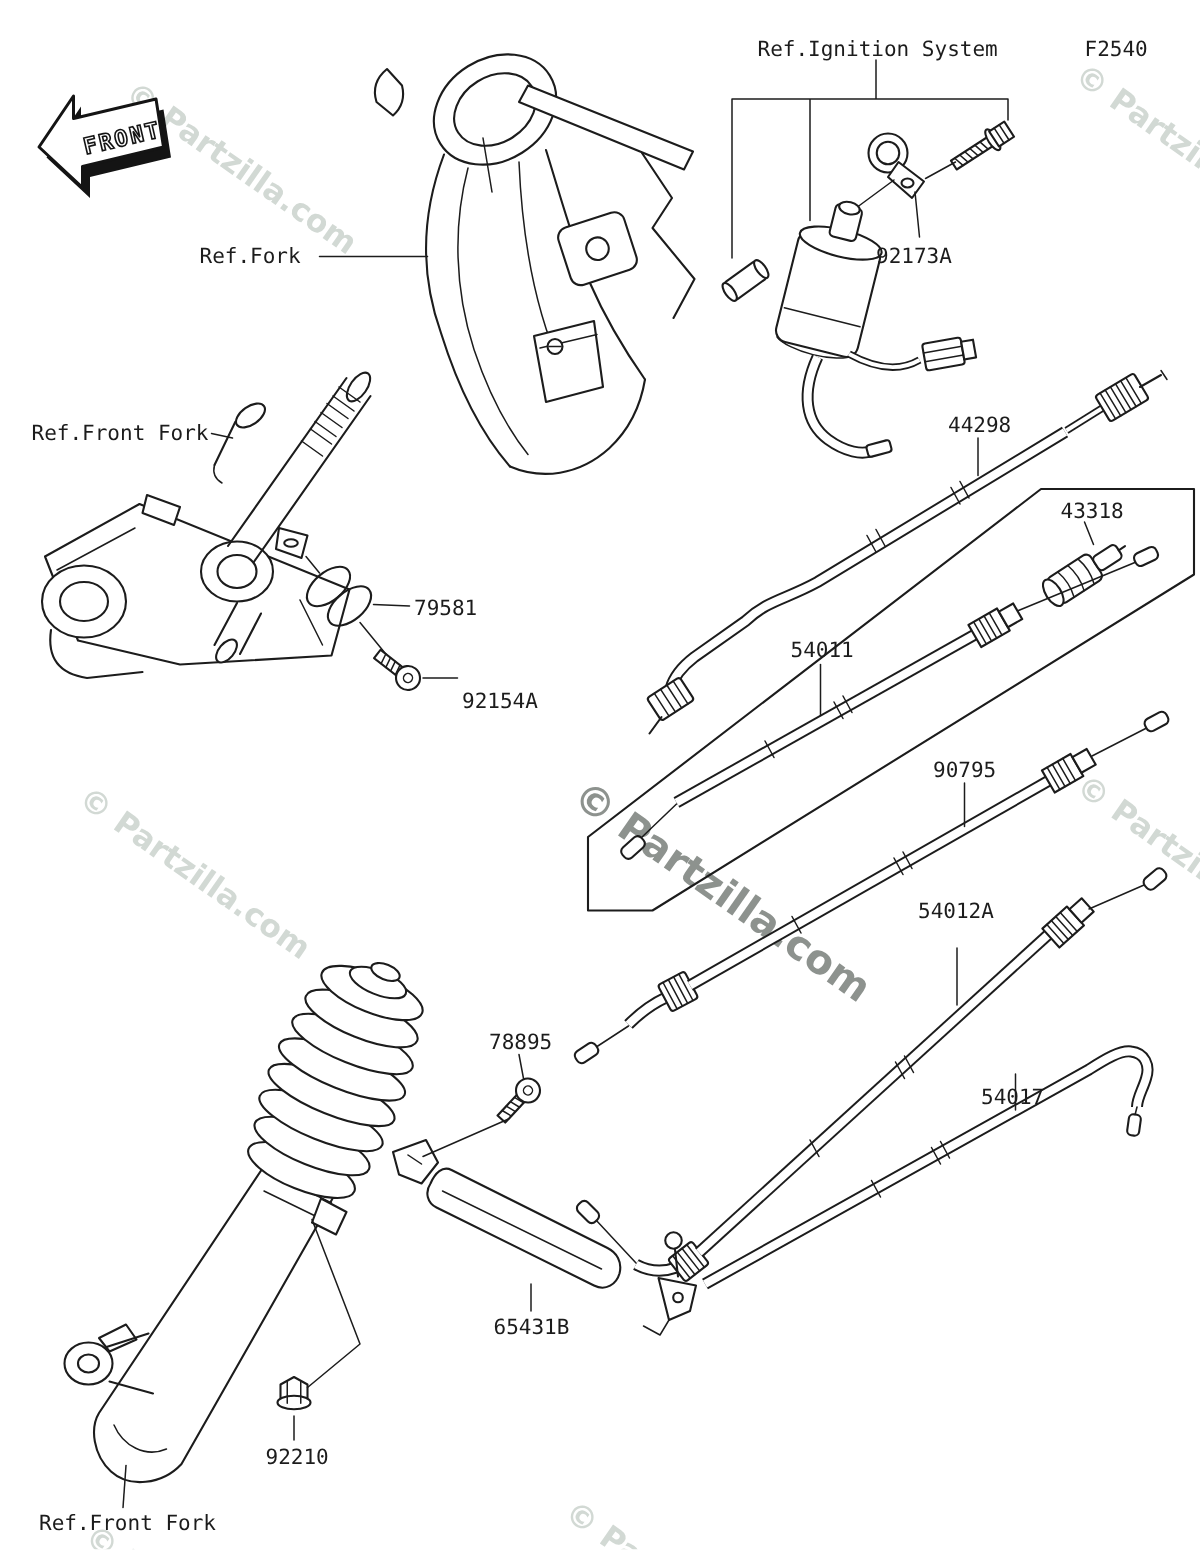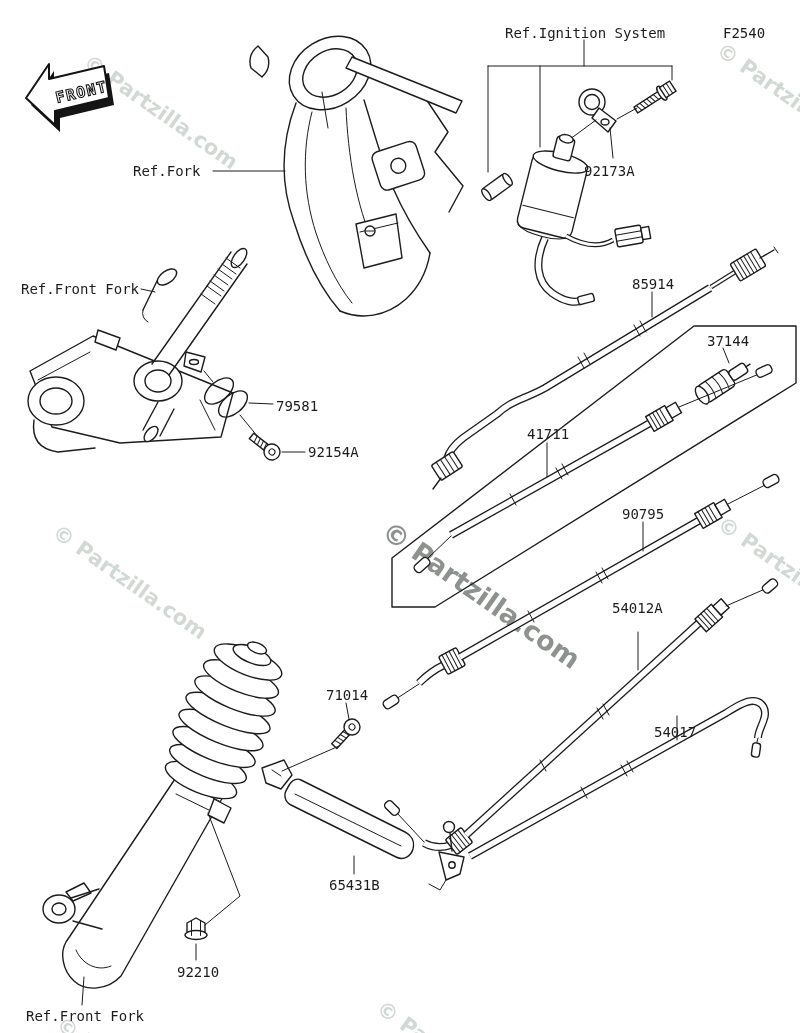--- a/index.html
+++ b/index.html
@@ -310,25 +310,25 @@
       <path class="thin" d="M354,856 L354,874"></path>
       <path class="thin" d="M196,944 L196,960 M208,813 L240,896 L205,925"></path>
     </g>
   </svg>
 
   <div class="lbl" style="left:505px;top:25px">Ref.Ignition System</div>
   <div class="lbl" style="left:723px;top:25px">F2540</div>
   <div class="lbl" style="left:584px;top:163px">92173A</div>
   <div class="lbl" style="left:133px;top:163px">Ref.Fork</div>
   <div class="lbl" style="left:21px;top:281px">Ref.Front Fork</div>
-  <div class="lbl" style="left:632px;top:276px">85914</div>
-  <div class="lbl" style="left:707px;top:333px">37144</div>
+  <div class="lbl" style="left:632px;top:276px">44298</div>
+  <div class="lbl" style="left:707px;top:333px">43318</div>
   <div class="lbl" style="left:276px;top:398px">79581</div>
-  <div class="lbl" style="left:308px;top:444px">92154A</div>
-  <div class="lbl" style="left:527px;top:426px">41711</div>
+  <div class="lbl" style="left:308px;top:460px">92154A</div>
+  <div class="lbl" style="left:527px;top:426px">54011</div>
   <div class="lbl" style="left:622px;top:506px">90795</div>
   <div class="lbl" style="left:612px;top:600px">54012A</div>
   <div class="lbl" style="left:654px;top:724px">54017</div>
-  <div class="lbl" style="left:326px;top:687px">71014</div>
+  <div class="lbl" style="left:326px;top:687px">78895</div>
   <div class="lbl" style="left:329px;top:877px">65431B</div>
   <div class="lbl" style="left:177px;top:964px">92210</div>
   <div class="lbl" style="left:26px;top:1008px">Ref.Front Fork</div>
 </div>
 
 </body></html>

